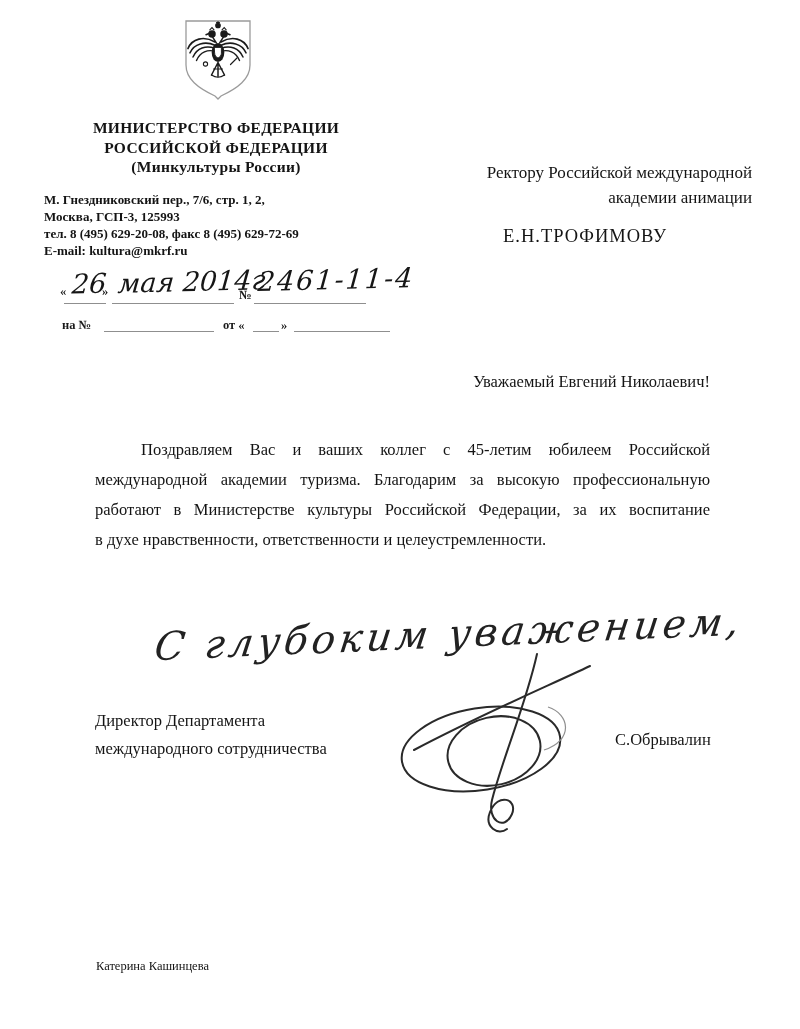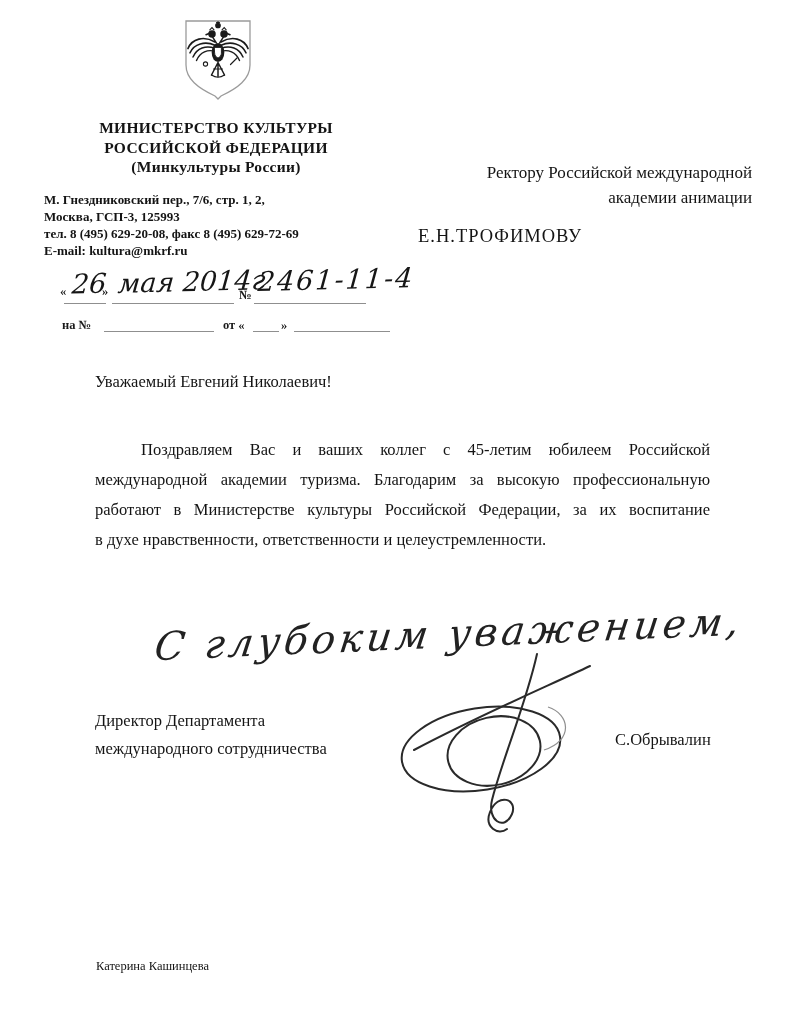--- a/index.html
+++ b/index.html
@@ -20,24 +20,24 @@
   .printed{font-weight:bold;font-size:12.5px;color:#1a1a1a;}
   .hand{
     font-family:"DejaVu Serif",serif;font-style:italic;color:#161616;
     white-space:nowrap;
   }
   .hand-date{font-size:27px;transform:rotate(-1.5deg) skewX(-6deg);}
   .form-line{height:0;border-bottom:1px solid #8f8f8f;}
   
   .recipient{left:418px;top:160px;width:334px;text-align:right;
     font-size:17px;line-height:25px;}
-  .recipient-name{left:418px;top:226px;width:334px;text-align:left;
+  .recipient-name{left:418px;top:226px;width:334px;text-align:center;
     font-size:18.5px;letter-spacing:1px;}
   
-  .salutation{left:95px;top:372px;width:615px;text-align:left;font-size:16.5px;}
+  .salutation{left:95px;top:372px;width:615px;text-align:right;font-size:16.5px;}
   .para{left:95px;top:440px;width:615px;font-size:16.5px;}
   .para .pline{height:30px;text-align:justify;text-align-last:justify;}
   .para .pline.first{padding-left:46px;width:569px;}
   .para .pline.last{text-align:center;text-align-last:left;}
   .closing{left:135px;top:603px;width:500px;font-size:16.5px;}
   
   .hand-note{
     left:158px;top:624px;width:600px;
     font-family:"DejaVu Serif",serif;font-style:italic;
     font-size:39px;letter-spacing:4px;color:#222;
@@ -86,21 +86,21 @@
       <circle cx="23.5" cy="45" r="2.1" stroke-width="1.1"></circle>
       <path d="M48.5 45.5 l6.5 -6.5" stroke-width="1.2"></path>
 
       <path d="M36 43.5 L29.5 56 M36 43.5 V57.5 M36 43.5 L42.5 56" stroke-width="1.5"></path>
       <path d="M29.5 56 Q36 60.5 42.5 56" stroke-width="1.2"></path>
       <path d="M31.5 50 H40.5" stroke-width="1"></path>
     </g>
   </svg>
 
   <div class="abs org-block">
-    <div>МИНИСТЕРСТВО КУЛЬТУРЫ</div>
+    <div>МИНИСТЕРСТВО ФЕДЕРАЦИИ</div>
     <div>РОССИЙСКОЙ ФЕДЕРАЦИИ</div>
     <div>(Минкультуры России)</div>
   </div>
 
   <div class="abs addr-block">
     <div>М. Гнездниковский пер., 7/6, стр. 1, 2,</div>
     <div>Москва, ГСП-3, 125993</div>
     <div>тел. 8 (495) 629-20-08, факс 8 (495) 629-72-69</div>
     <div>E-mail: kultura@mkrf.ru</div>
   </div>

